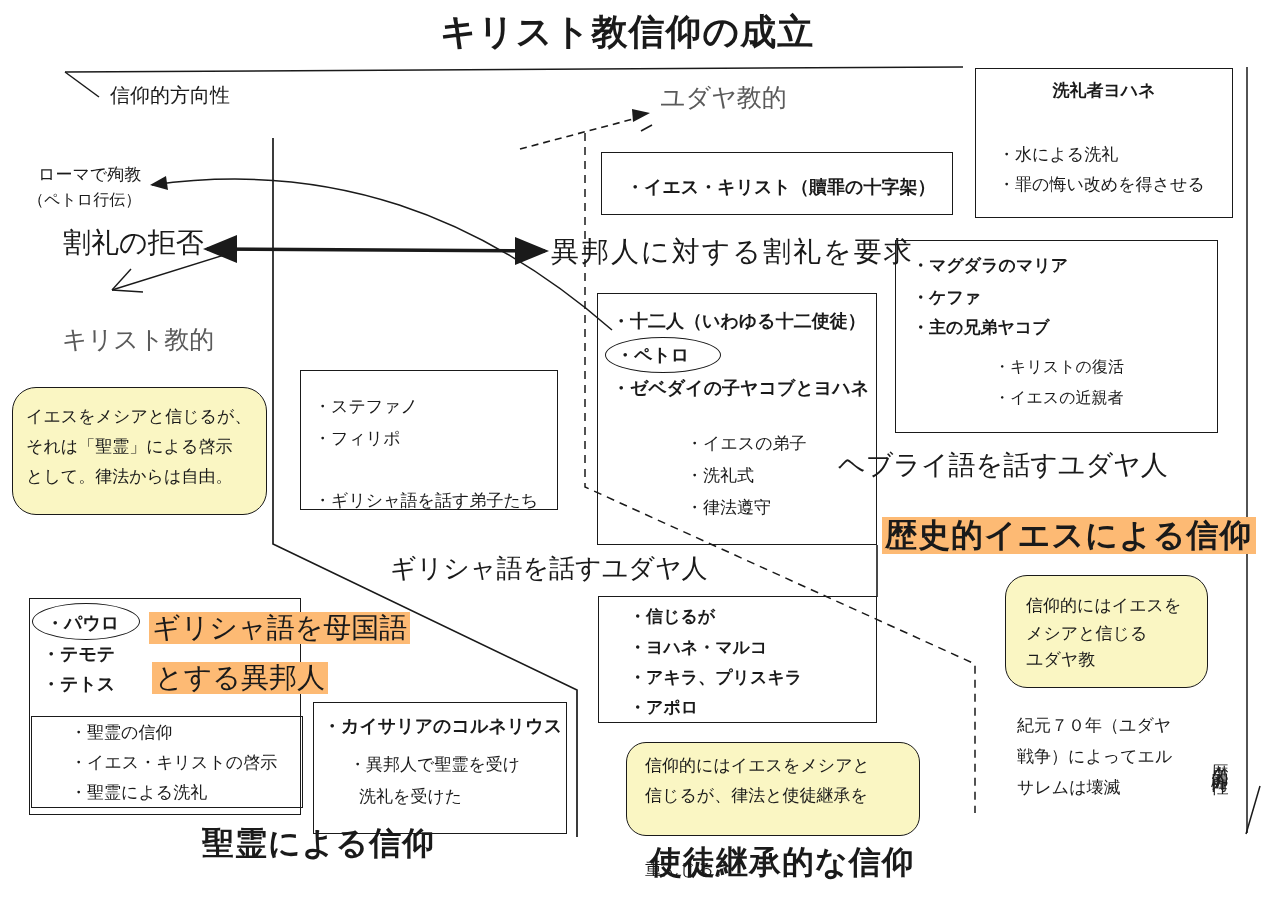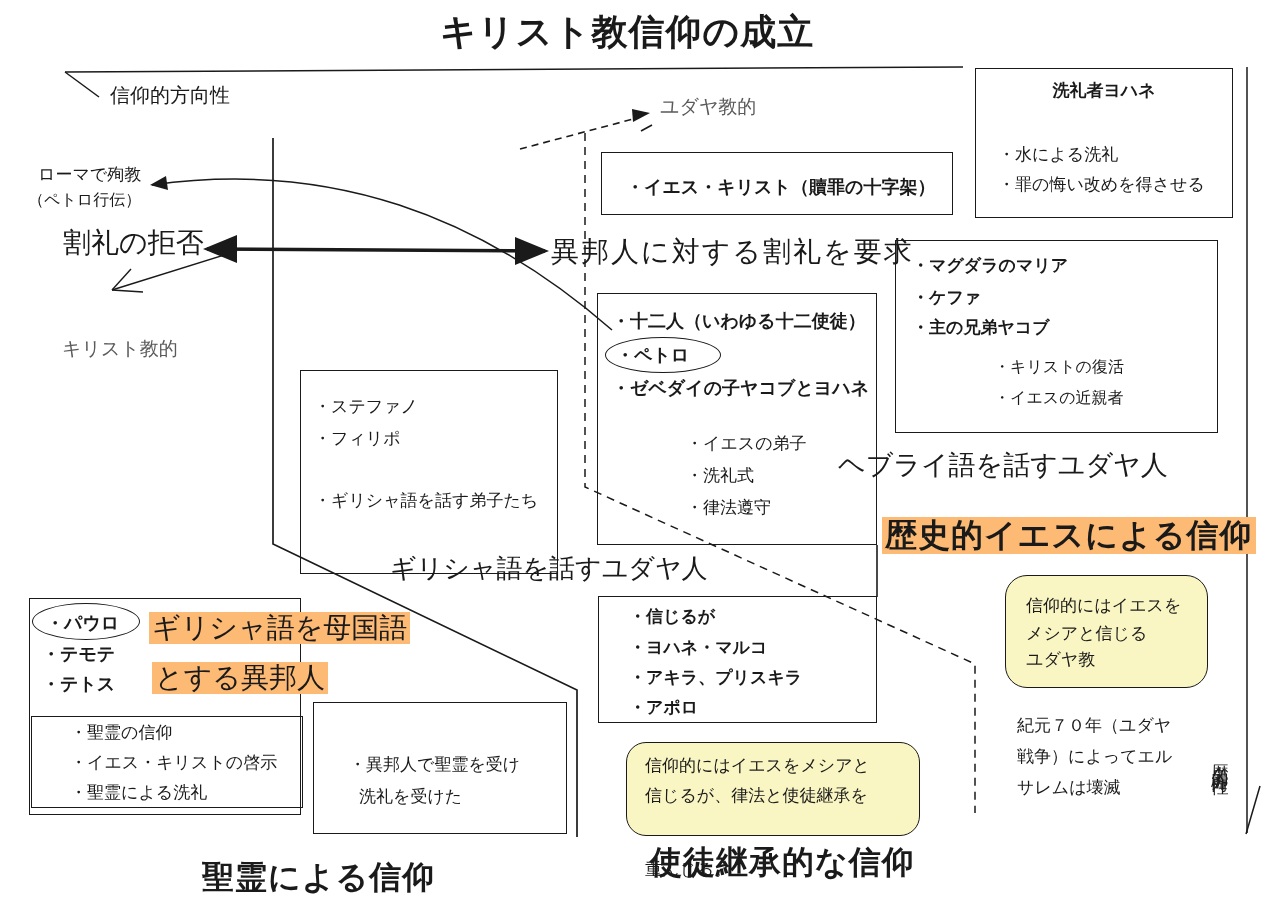--- a/index.html
+++ b/index.html
@@ -4,21 +4,21 @@
 <style>
   html,body{margin:0;padding:0;background:#ffffff;}
   #stage{
     position:relative;width:1280px;height:905px;background:#ffffff;overflow:hidden;
     font-family:"DejaVu Sans","Liberation Sans",sans-serif;color:#1a1a1a;
   }
   #strokes{position:absolute;left:0;top:0;z-index:1;}
   .abs{position:absolute;z-index:3;white-space:nowrap;line-height:1.15;}
   .box{position:absolute;z-index:2;border:1.6px solid #1a1a1a;background:transparent;box-sizing:border-box;}
   .note{position:absolute;z-index:2;border:1.7px solid #1a1a1a;background:#faf6c3;box-sizing:border-box;}
-  .zone-gray{color:#5a5a5a;font-size:19px;font-weight:400;margin-top:12px;}
+  .zone-gray{color:#5a5a5a;font-size:25px;font-weight:400;}
   .heading{font-size:32px;font-weight:600;letter-spacing:1px;}
   .bold-item{font-weight:700;}
   .ellipse{position:absolute;z-index:4;border:1.6px solid #1a1a1a;border-radius:50%;background:transparent;}
   .whitebg{background:#fdba74;padding:0 3px;z-index:4;}
   .note-line{line-height:1.75;}
 </style>
 </head>
 <body>
 
 <div id="stage">
@@ -101,22 +101,27 @@
   <div class="box" style="left:597px;top:293px;width:280px;height:252px;">
     <div class="abs bold-item" style="left:14px;top:17px;font-size:18px;position:absolute;">・十二人（いわゆる十二使徒）</div>
     <div class="abs bold-item" style="left:18px;top:51px;font-size:18px;position:absolute;">・ペトロ</div>
     <div class="abs bold-item" style="left:14px;top:84px;font-size:18px;position:absolute;">・ゼベダイの子ヤコブとヨハネ</div>
     <div class="abs" style="left:88px;top:140px;font-size:17px;position:absolute;">・イエスの弟子</div>
     <div class="abs" style="left:88px;top:172px;font-size:17px;position:absolute;">・洗礼式</div>
     <div class="abs" style="left:88px;top:204px;font-size:17px;position:absolute;">・律法遵守</div>
   </div>
   <div class="ellipse" style="left:605px;top:337px;width:114px;height:34px;"></div>
 
+  <div class="note" style="left:12px;top:387px;width:255px;height:128px;border-radius:24px;padding:14px 0 0 13px;">
+    <div class="note-line" style="font-size:17px;">イエスをメシアと信じるが、</div>
+    <div class="note-line" style="font-size:17px;">それは「聖霊」による啓示</div>
+    <div class="note-line" style="font-size:17px;">として。律法からは自由。</div>
+  </div>
 
-  <div class="box" style="left:300px;top:370px;width:258px;height:204px;">
+  <div class="box" style="left:300px;top:370px;width:258px;height:140px;">
     <div class="abs" style="left:13px;top:26px;font-size:17px;position:absolute;">・ステファノ</div>
     <div class="abs" style="left:13px;top:58px;font-size:17px;position:absolute;">・フィリポ</div>
     <div class="abs" style="left:13px;top:120px;font-size:17px;position:absolute;">・ギリシャ語を話す弟子たち</div>
   </div>
 
   <div class="abs heading whitebg" style="left:882px;top:517px;">歴史的イエスによる信仰</div>
 
   <div class="box" style="left:598px;top:596px;width:279px;height:127px;">
     <div class="abs bold-item" style="left:30px;top:10px;font-size:17px;position:absolute;">・信じるが</div>
     <div class="abs bold-item" style="left:30px;top:41px;font-size:17px;position:absolute;">・ヨハネ・マルコ</div>
@@ -145,26 +150,27 @@
   <div class="box" style="left:31px;top:716px;width:272px;height:92px;">
     <div class="abs" style="left:38px;top:6px;font-size:17px;position:absolute;">・聖霊の信仰</div>
     <div class="abs" style="left:38px;top:36px;font-size:17px;position:absolute;">・イエス・キリストの啓示</div>
     <div class="abs" style="left:38px;top:66px;font-size:17px;position:absolute;">・聖霊による洗礼</div>
   </div>
 
   <div class="abs whitebg" style="left:149px;top:612px;font-size:28px;">ギリシャ語を母国語</div>
   <div class="abs whitebg" style="left:152px;top:662px;font-size:28px;">とする異邦人</div>
 
   <div class="box" style="left:313px;top:702px;width:254px;height:132px;">
+    <div class="abs bold-item" style="left:9px;top:13px;font-size:18px;position:absolute;">・カイサリアのコルネリウス</div>
     <div class="abs" style="left:35px;top:52px;font-size:17px;position:absolute;">・異邦人で聖霊を受け</div>
     <div class="abs" style="left:45px;top:84px;font-size:17px;position:absolute;">洗礼を受けた</div>
   </div>
 
   <div class="note" style="left:626px;top:742px;width:294px;height:94px;border-radius:20px;padding:8px 0 0 18px;">
     <div class="note-line" style="font-size:17px;">信仰的にはイエスをメシアと</div>
     <div class="note-line" style="font-size:17px;">信じるが、律法と使徒継承を</div>
     <div class="note-line" style="font-size:17px;margin-top:44px;">重んじる。</div>
   </div>
 
-  <div class="abs heading" style="left:202px;top:859px;">聖霊による信仰</div>
+  <div class="abs heading" style="left:202px;top:825px;">聖霊による信仰</div>
   <div class="abs heading" style="left:650px;top:844px;">使徒継承的な信仰</div>
 
 </div>
 
 </body></html>

